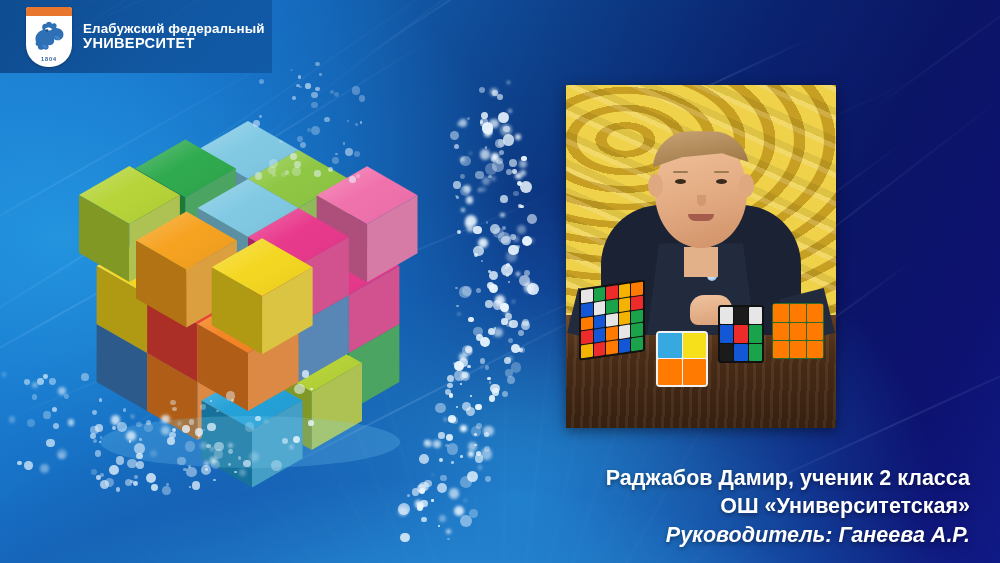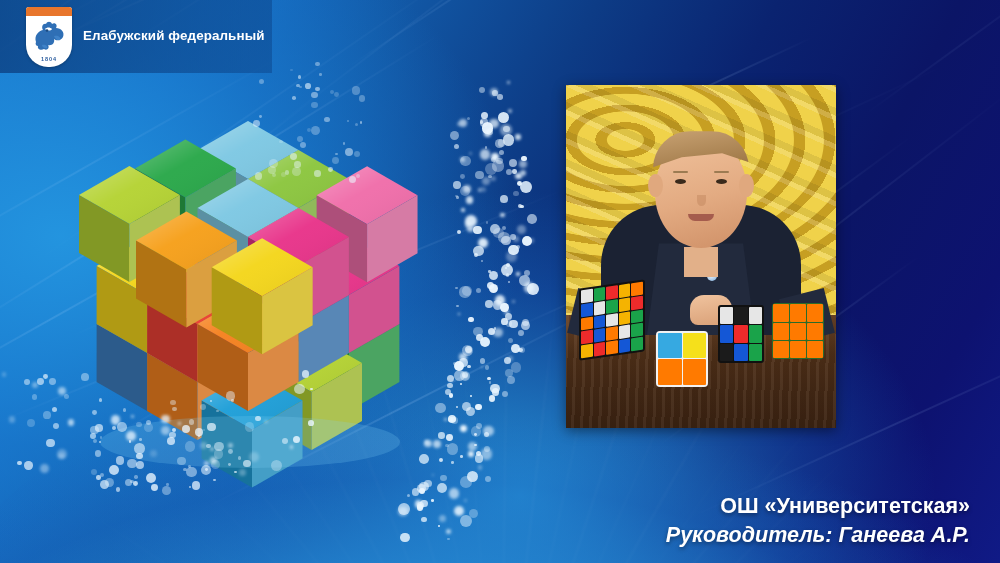--- a/index.html
+++ b/index.html
@@ -816,20 +816,21 @@
                  C11 33 7 31 8 28 C6 28 5 26 6 24 Z" fill="#2f6fb5"></path>
         <path d="M15 11 C17 9 20 9 22 11 C21 13 17 13 15 11 Z" fill="#fff"></path>
         <circle cx="17" cy="12.5" r="1.3" fill="#1b4a80"></circle>
         <path d="M24 18 C28 17 31 19 30 22 C28 23 25 21 24 18 Z" fill="#3f82c8"></path>
         <path d="M12 27 C15 26 18 28 17 30 C15 31 12 29 12 27 Z" fill="#3f82c8"></path>
       </svg>
       <div class="year">1804</div>
     </div>
     <div class="logo-text">
       <span class="logo-l1">Елабужский федеральный</span>
+      <span class="logo-l2">УНИВЕРСИТЕТ</span>
     </div>
   </div>
 
 
   <div class="photo">
     <div class="ph-bg"></div>
     <div class="ph-table"></div>
 
     <div class="ph-body"></div>
     <div class="ph-shirt"></div>
@@ -911,17 +912,18 @@
           <div class="sticker" style="background: rgb(255, 122, 0);"></div>
           <div class="sticker" style="background: rgb(255, 122, 0);"></div>
           <div class="sticker" style="background: rgb(255, 122, 0);"></div>
           <div class="sticker" style="background: rgb(255, 122, 0);"></div>
           <div class="sticker" style="background: rgb(255, 122, 0);"></div>
         </div>
     </div>
   </div>
 
   <div class="credits">
+    <div class="cr1">Раджабов Дамир, ученик 2 класса</div>
     <div class="cr2">ОШ «Университетская»</div>
     <div class="cr3">Руководитель: Ганеева А.Р.</div>
   </div>
 
 </div>
 
 </body></html>

